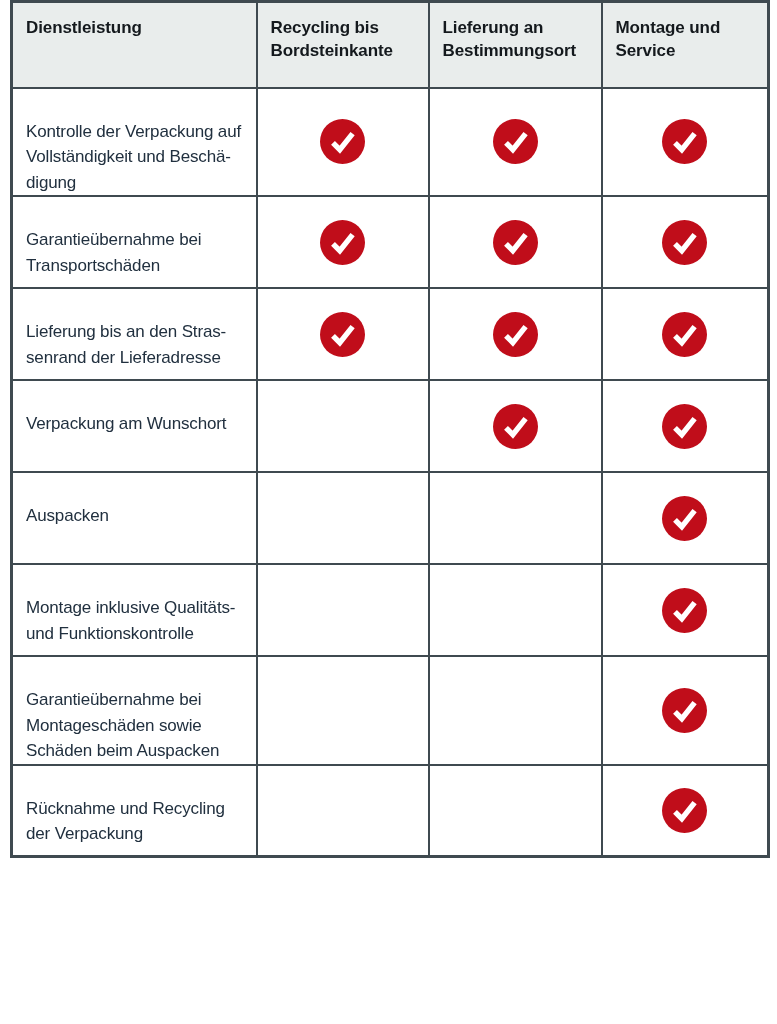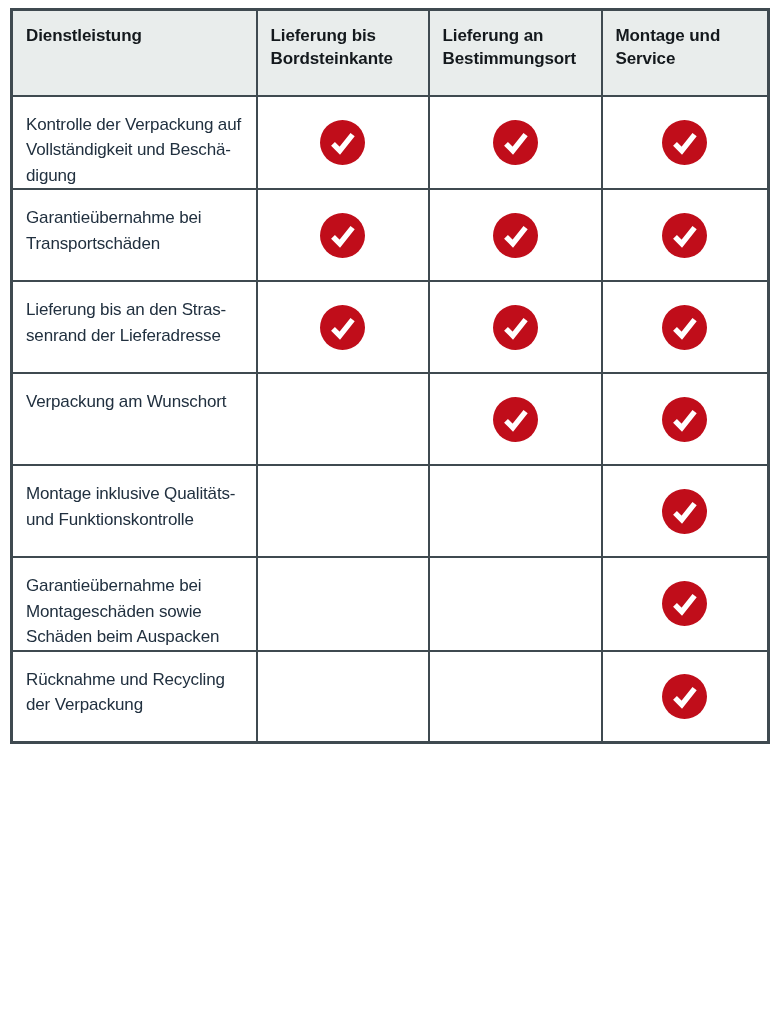--- a/index.html
+++ b/index.html
@@ -14,21 +14,21 @@
   * { box-sizing: border-box; margin: 0; padding: 0; }
   html, body {
     width: 777px; height: 1024px;
     background: var(--page-bg);
     font-family: "Liberation Sans", sans-serif;
     position: relative;
     overflow: hidden;
   }
   table.services {
     position: absolute;
-    left: 10px; top: 8px;
+    left: 10px; top: 0;
     width: 757px;
     border-collapse: collapse;
     table-layout: fixed;
     border: 3px solid var(--border);
     background: #ffffff;
   }
   th, td { border: 2px solid var(--border); }
   th {
     height: 86px;
     background: var(--header-bg);
@@ -42,21 +42,21 @@
     line-height: 1.35;
     letter-spacing: -0.1px;
   }
   td { height: 92px; }
   td.service {
     color: var(--body-text);
     font-size: 17px;
     line-height: 1.5;
     vertical-align: top;
     text-align: left;
-    padding: 15px 8px 0 13px;
+    padding: 30px 8px 0 13px;
     white-space: pre-line;
     letter-spacing: -0.15px;
   }
   td.check {
     text-align: center;
     vertical-align: middle;
   }
   td.check svg { vertical-align: middle; display: inline-block; }
 </style>
 </head>
@@ -65,21 +65,21 @@
 <table class="services">
   <colgroup>
     <col style="width:245px">
     <col style="width:172px">
     <col style="width:173px">
     <col style="width:167px">
   </colgroup>
   <thead>
     <tr>
       <th>Dienstleistung</th>
-      <th>Lieferung bis
+      <th>Recycling bis
 Bordsteinkante</th>
       <th>Lieferung an
 Bestimmungsort</th>
       <th>Montage und
 Service</th>
     </tr>
   </thead>
   <tbody>
       <tr>
     <td class="service">Kontrolle der Verpackung auf
@@ -160,20 +160,35 @@
       </svg>
     </td>
     <td class="check">
       <svg width="45" height="45" viewBox="0 0 45 45" aria-hidden="true">
         <circle cx="22.5" cy="22.5" r="22.5" fill="var(--check-red)"></circle>
         <path d="M13 23.8 L19.8 30.6 L32.6 14.6" fill="none" stroke="var(--check-mark)" stroke-width="5.4" stroke-linecap="butt" stroke-linejoin="miter"></path>
       </svg>
     </td>
   </tr>
       <tr>
+    <td class="service">Auspacken</td>
+    <td class="check">
+      
+    </td>
+    <td class="check">
+      
+    </td>
+    <td class="check">
+      <svg width="45" height="45" viewBox="0 0 45 45" aria-hidden="true">
+        <circle cx="22.5" cy="22.5" r="22.5" fill="var(--check-red)"></circle>
+        <path d="M13 23.8 L19.8 30.6 L32.6 14.6" fill="none" stroke="var(--check-mark)" stroke-width="5.4" stroke-linecap="butt" stroke-linejoin="miter"></path>
+      </svg>
+    </td>
+  </tr>
+      <tr>
     <td class="service">Montage inklusive Qualitäts-
 und Funktionskontrolle</td>
     <td class="check">
       
     </td>
     <td class="check">
       
     </td>
     <td class="check">
       <svg width="45" height="45" viewBox="0 0 45 45" aria-hidden="true">

